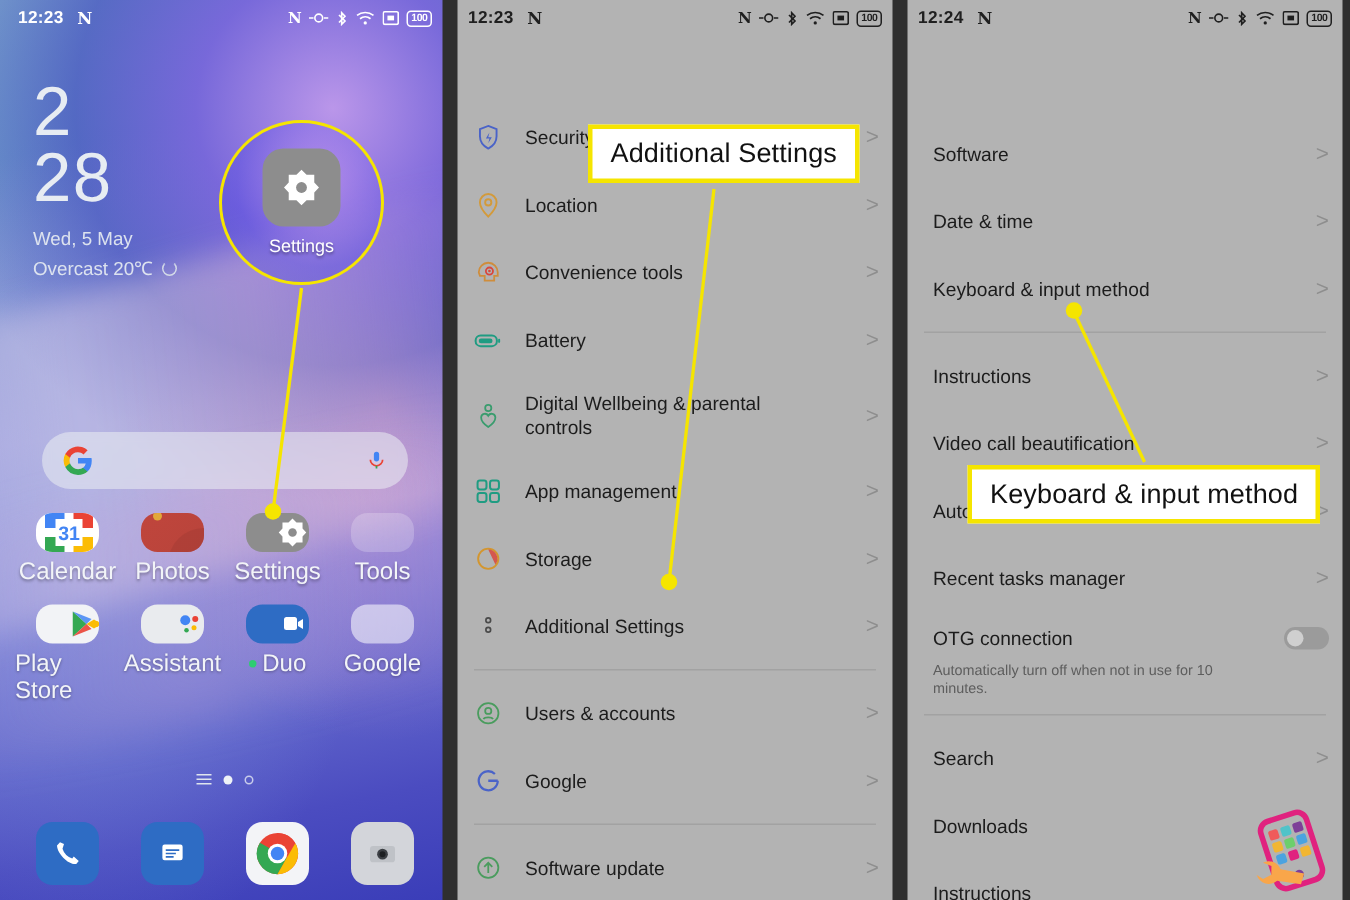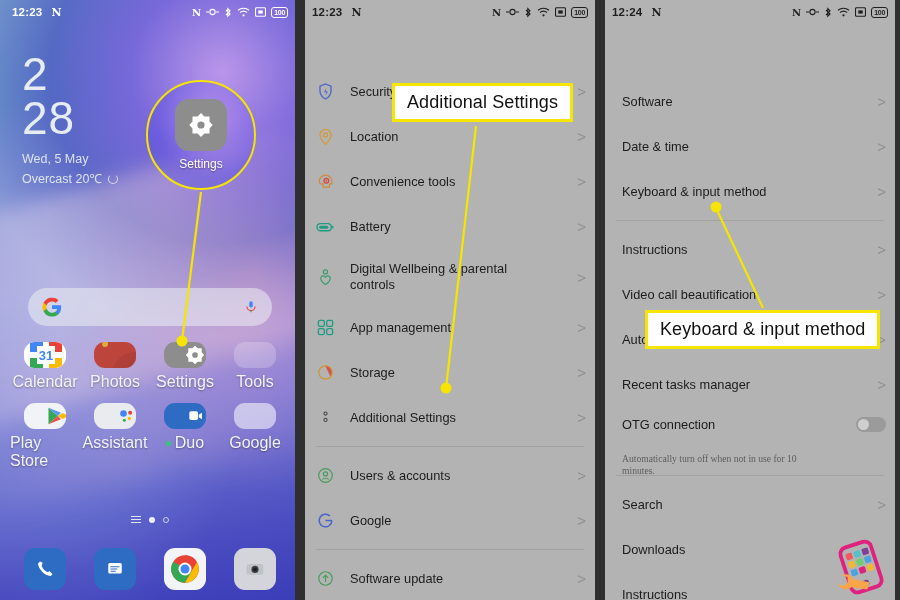--- a/index.html
+++ b/index.html
@@ -114,21 +114,21 @@
   .appbar .ttl { font-size:15px; font-weight:700; color:#1c1c1c; }
 
   .list { position:relative; }
   .row {
     display:flex; align-items:center; gap:14px;
     padding: 0 14px; height:45px; position:relative;
   }
   .row.tall { height:56px; }
   .row .ic { width:22px; height:22px; flex:none; display:flex; align-items:center; justify-content:center;}
   .row .txt { font-size:12.8px; color:#1c1c1c; line-height:1.25; }
-  .row .sub { font-size:9.6px; color:#5d5d5d; line-height:1.3; margin-top:20px;font-family:Liberation Serif, serif; }
+  .row .sub { font-size:9.6px; color:#5d5d5d; line-height:1.3; margin-top:8px; }
   .row .chev { margin-left:auto; color:#8e8e8e; font-size:15px; font-weight:300; }
   .divider { height:1px; background:#a2a2a2; margin: 6px 16px; }
   .toggle { margin-left:auto; width:30px; height:15px; border-radius:9px;
     background:#9b9b9b; position:relative; }
   .toggle::after{ content:""; position:absolute; left:2px; top:2px; width:11px; height:11px;
     border-radius:50%; background:#cfcfcf;}
 
   .row.noic { padding-left:22px; }
 
   

